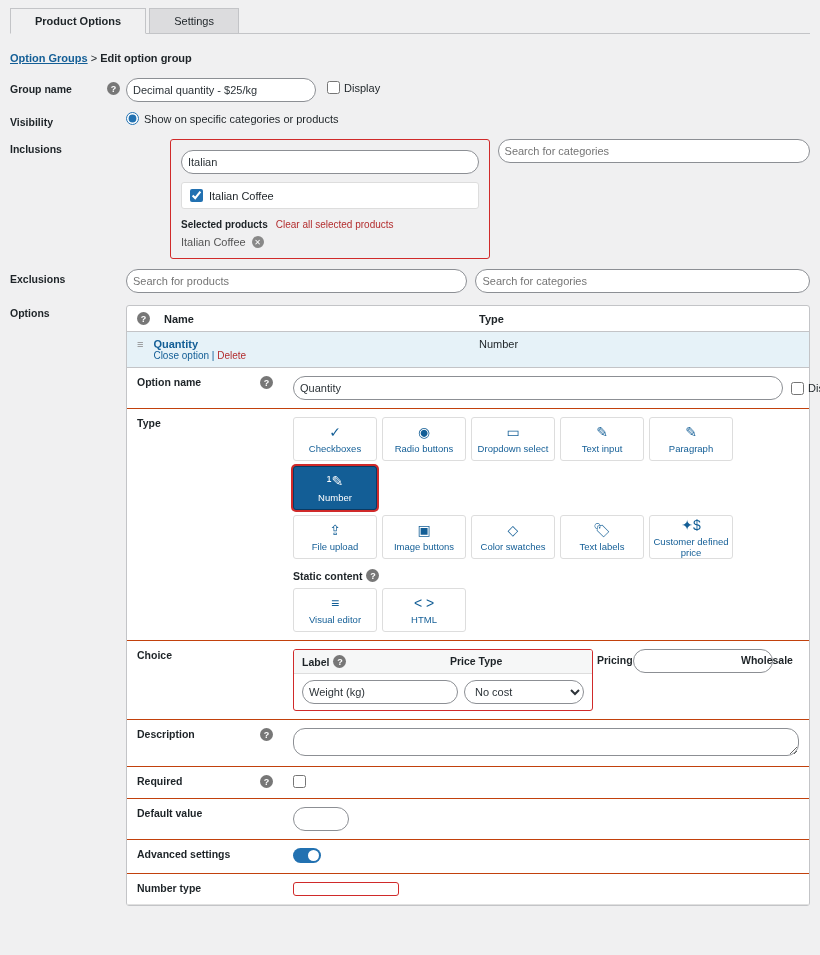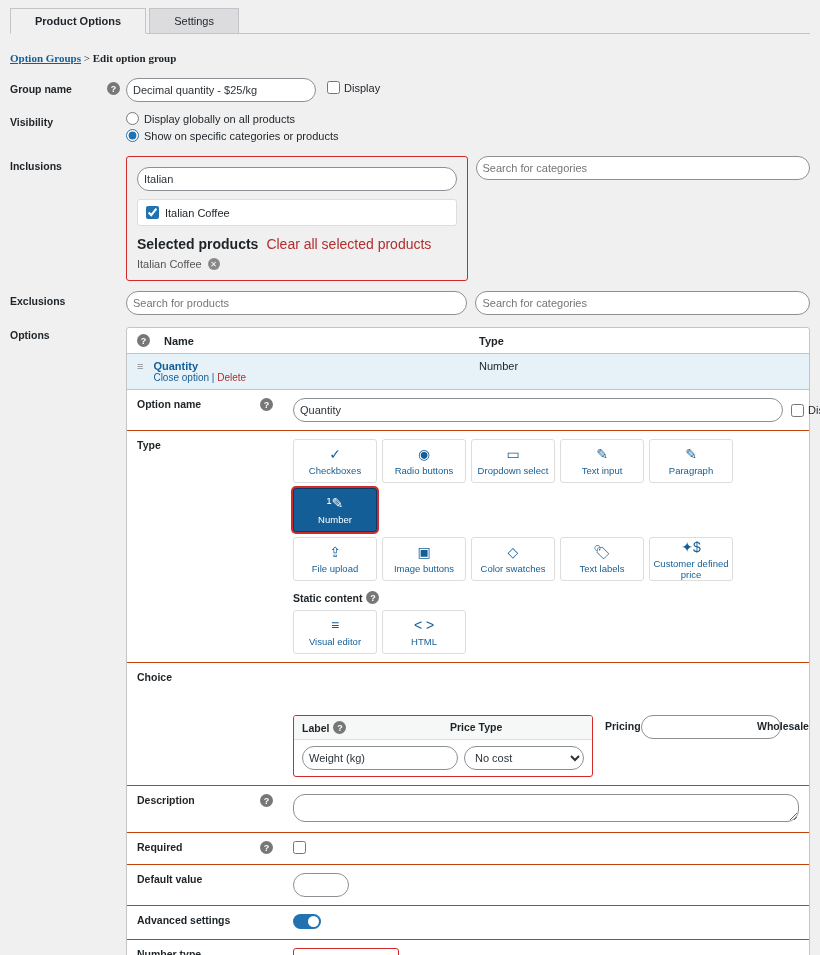--- a/index.html
+++ b/index.html
@@ -1,42 +1,42 @@
 <!DOCTYPE html>
 <html><head>
 <meta charset="utf-8">
 <style>
   * { box-sizing: border-box; margin: 0; padding: 0; }
   body { font-family: -apple-system, BlinkMacSystemFont, "Segoe UI", Arial, sans-serif; font-size: 11px; background: #f0f0f1; color: #1d2327; }
   .page { width: 820px; margin: 0 auto; padding: 8px 10px; }
   .tabs { border-bottom: 1px solid #c3c4c7; display: flex; gap: 0; }
   .tab { padding: 6px 24px; border: 1px solid #c3c4c7; border-bottom: none; background: #dcdcde; font-size: 11px; cursor: pointer; margin-right: 3px; }
   .tab.active { background: #f0f0f1; border-bottom: 1px solid #f0f0f1; margin-bottom: -1px; font-weight: 600; }
-  .breadcrumb { margin: 18px 0 14px; font-size: 11px; font-family: Liberation Serif, serif; }
+  .breadcrumb { margin: 18px 0 14px; font-size: 11px; }
   .breadcrumb a { color: #135e96; text-decoration: underline; font-weight: 600; }
   .breadcrumb .cur { font-weight: 600; }
   .form-row { display: flex; align-items: flex-start; margin-bottom: 10px; }
   .form-label { width: 116px; flex-shrink: 0; font-weight: 600; font-size: 10.5px; padding-top: 4px; display: flex; align-items: center; gap: 4px; }
   .form-label .q { margin-left: auto; margin-right: 6px; }
   .form-body { flex: 1; min-width: 0; }
   .q { display: inline-flex; width: 13px; height: 13px; border-radius: 50%; background: #777; color: #fff; align-items: center; justify-content: center; font-size: 9px; font-weight: bold; cursor: help; }
   input[type=text], select, textarea { border: 1px solid #8c8f94; border-radius: 12px; padding: 3px 6px; font-size: 11px; background: #fff; color: #2c3338; }
   input[type=text] { height: 24px; }
   select { height: 24px; }
   textarea { width: 100%; height: 28px; resize: vertical; }
   .group-name-input { width: 190px; margin-right: 8px; }
   .chk-label { display: inline-flex; align-items: center; gap: 4px; font-size: 11px; }
   .radio-row { display: flex; align-items: center; gap: 5px; margin-bottom: 4px; font-size: 11px; }
-  .inclusions-box { border: 1px solid #d02a2a; border-radius: 3px; padding: 10px; width: 347px; background: #f0f0f1; }
+  .inclusions-box { border: 1px solid #d02a2a; border-radius: 3px; padding: 10px; width: 347px; background: #f0f0f1; margin-left: 44px; }
   .two-col { display: flex; gap: 8px; align-items: flex-start; }
   .search-input { width: 100%; }
   .search-wide { width: 340px; height: 24px; border: 1px solid #8c8f94; border-radius: 3px; padding: 3px 6px; font-size: 11px; background: #fff; }
   .product-checkbox-row { margin-top: 8px; background: #fff; border: 1px solid #ddd; border-radius: 3px; padding: 6px 8px; display: flex; align-items: center; gap: 6px; font-size: 11px; }
   .product-checkbox-row input[type=checkbox] { accent-color: #2271b1; }
-  .selected-hdr { margin-top: 10px; font-size: 14px; font-weight: 600; display: flex; gap: 8px; }
+  .selected-hdr { margin-top: 10px; font-size: 10px; font-weight: 600; display: flex; gap: 8px; }
   .selected-hdr a { color: #b32d2e; font-weight: 400; text-decoration: none; }
   .selected-item { margin-top: 6px; font-size: 11px; display: flex; align-items: center; gap: 6px; color: #555; }
   .remove-x { display: inline-flex; width: 12px; height: 12px; border-radius: 50%; background: #888; color: #fff; align-items: center; justify-content: center; font-size: 8px; cursor: pointer; }
   .options-table { width: 100%; border: 1px solid #c3c4c7; border-radius: 3px; background: #fff; margin-top: 2px; }
   .opt-head { display: flex; padding: 6px 10px; border-bottom: 1px solid #c3c4c7; font-weight: 600; font-size: 11px; align-items: center; }
   .opt-head .q { margin-right: 14px; }
   .col-name { flex: 1; }
   .col-type { width: 320px; }
   .opt-row { background: #e6f2f8; border-bottom: 1px solid #c3c4c7; padding: 6px 10px; display: flex; align-items: flex-start; }
   .opt-row .drag { color: #888; margin-right: 10px; cursor: move; }
@@ -49,21 +49,21 @@
   .cfg-row:last-child { border-bottom: none; }
   .cfg-label { width: 156px; flex-shrink: 0; padding: 8px 10px; font-weight: 600; font-size: 10.5px; display: flex; justify-content: space-between; align-items: flex-start; }
   .cfg-body { flex: 1; padding: 8px 10px; }
   .option-name-input { width: 490px; }
   .type-grid { display: flex; flex-wrap: wrap; gap: 5px; }
   .type-card { width: 84px; height: 44px; border: 1px solid #ddd; border-radius: 3px; background: #fff; display: flex; flex-direction: column; align-items: center; justify-content: center; gap: 3px; cursor: pointer; font-size: 9.5px; text-align: center; color: #135e96; }
   .type-card.selected { background: #135e96; color: #fff; border-color: #0a3a63; }
   .type-card .ic { font-size: 14px; }
   .section-hdr { font-size: 10.5px; font-weight: 600; margin: 10px 0 6px; display: flex; align-items: center; gap: 4px; }
   .choice-box { border: 1px solid #d02a2a; border-radius: 3px; overflow: hidden; width: 300px; }
-  .choice-wrap { display: flex; gap: 12px; margin-top: 44px; }
+  .choice-wrap { display: flex; gap: 4px; }
   .choice-col { display: flex; }
   .choice-head { display: flex; font-size: 10.5px; font-weight: 600; background: #f6f7f7; border-bottom: 1px solid #ddd; padding: 5px 8px; }
   .choice-body { display: flex; padding: 6px 8px; gap: 6px; }
   .choice-label-input { width: 168px; }
   .choice-price-select { width: 134px; }
   .pricing-head { font-size: 10.5px; font-weight: 600; padding: 5px 0; }
   .pricing-input { width: 140px; }
   .toggle { width: 28px; height: 15px; border-radius: 8px; background: #2271b1; position: relative; display: inline-block; }
   .toggle::after { content: ""; position: absolute; right: 2px; top: 2px; width: 11px; height: 11px; background: #fff; border-radius: 50%; }
   .num-input { width: 56px; }
@@ -99,24 +99,20 @@
       </label>
     </div>
   </div>
 
   <div class="form-row">
     <div class="form-label">
         <span>Visibility</span>
       </div>
     <div class="form-body">
       <div class="radio-row">
-        <input type="radio" name="vis" style="">
-        <span>Display globally on all products</span>
-      </div>
-      <div class="radio-row">
         <input type="radio" name="vis" checked="" style="">
         <span>Show on specific categories or products</span>
       </div>
     </div>
   </div>
 
   <div class="form-row">
     <div class="form-label">
         <span>Inclusions</span>
       </div>

